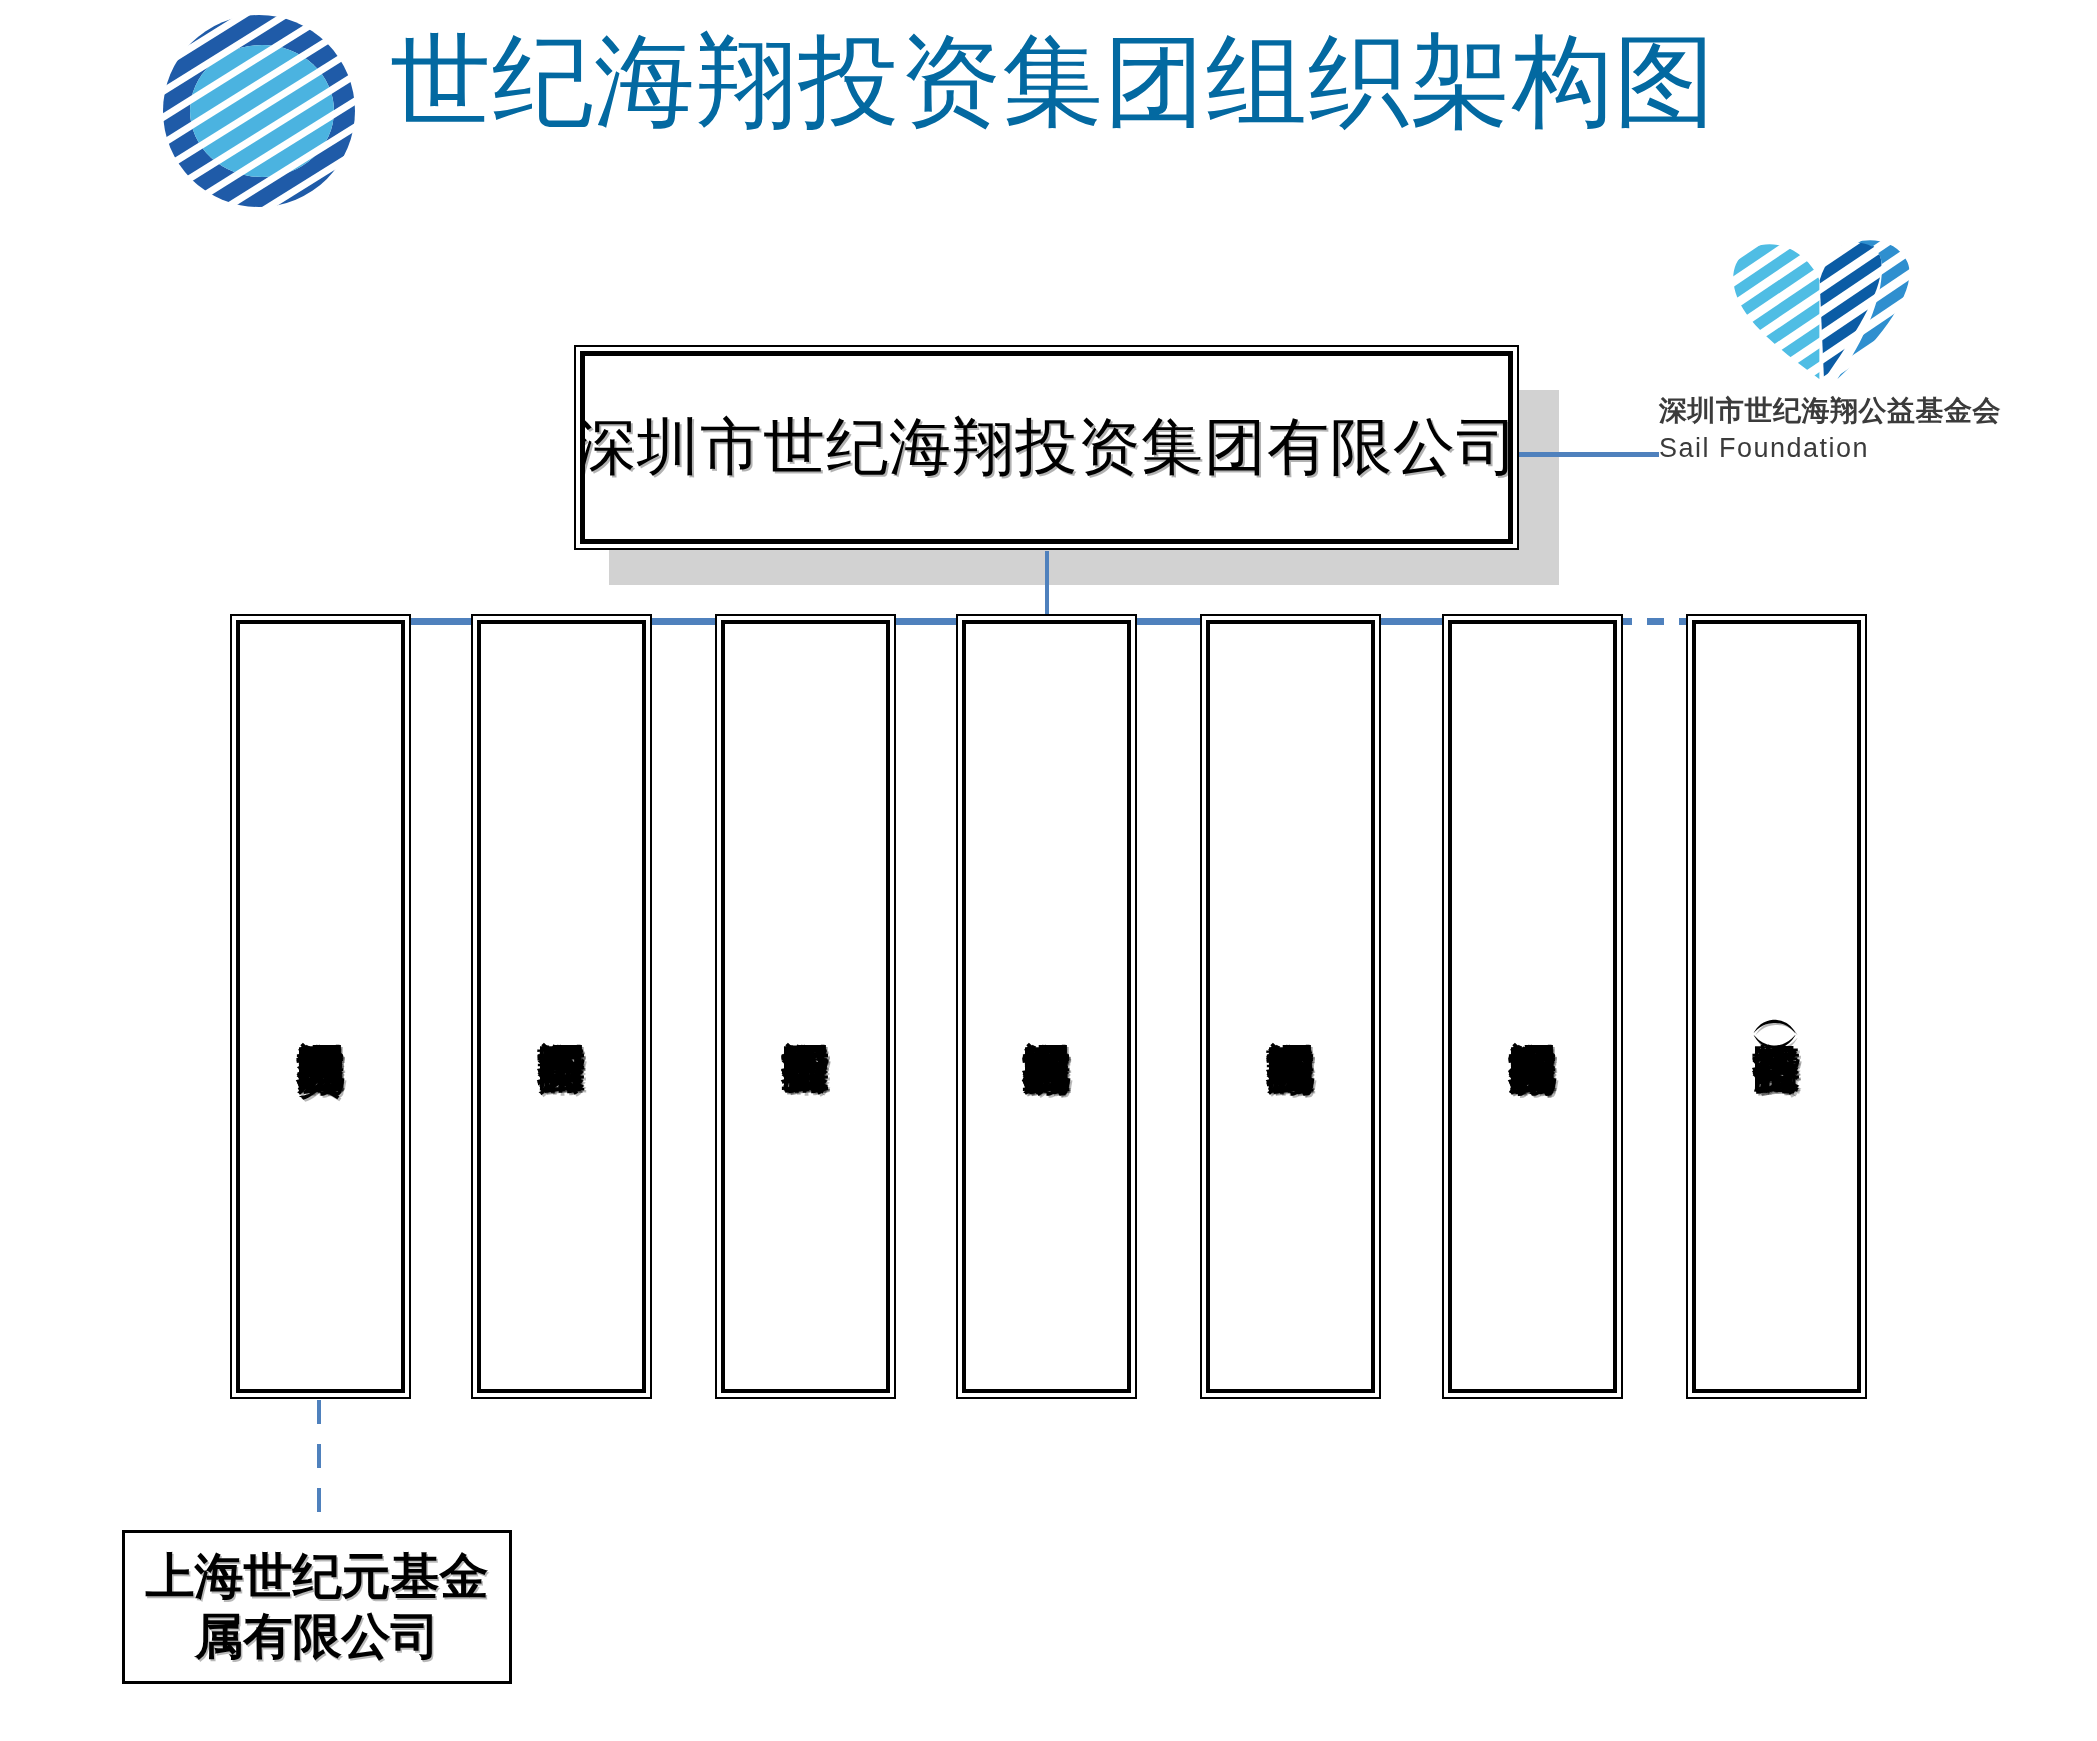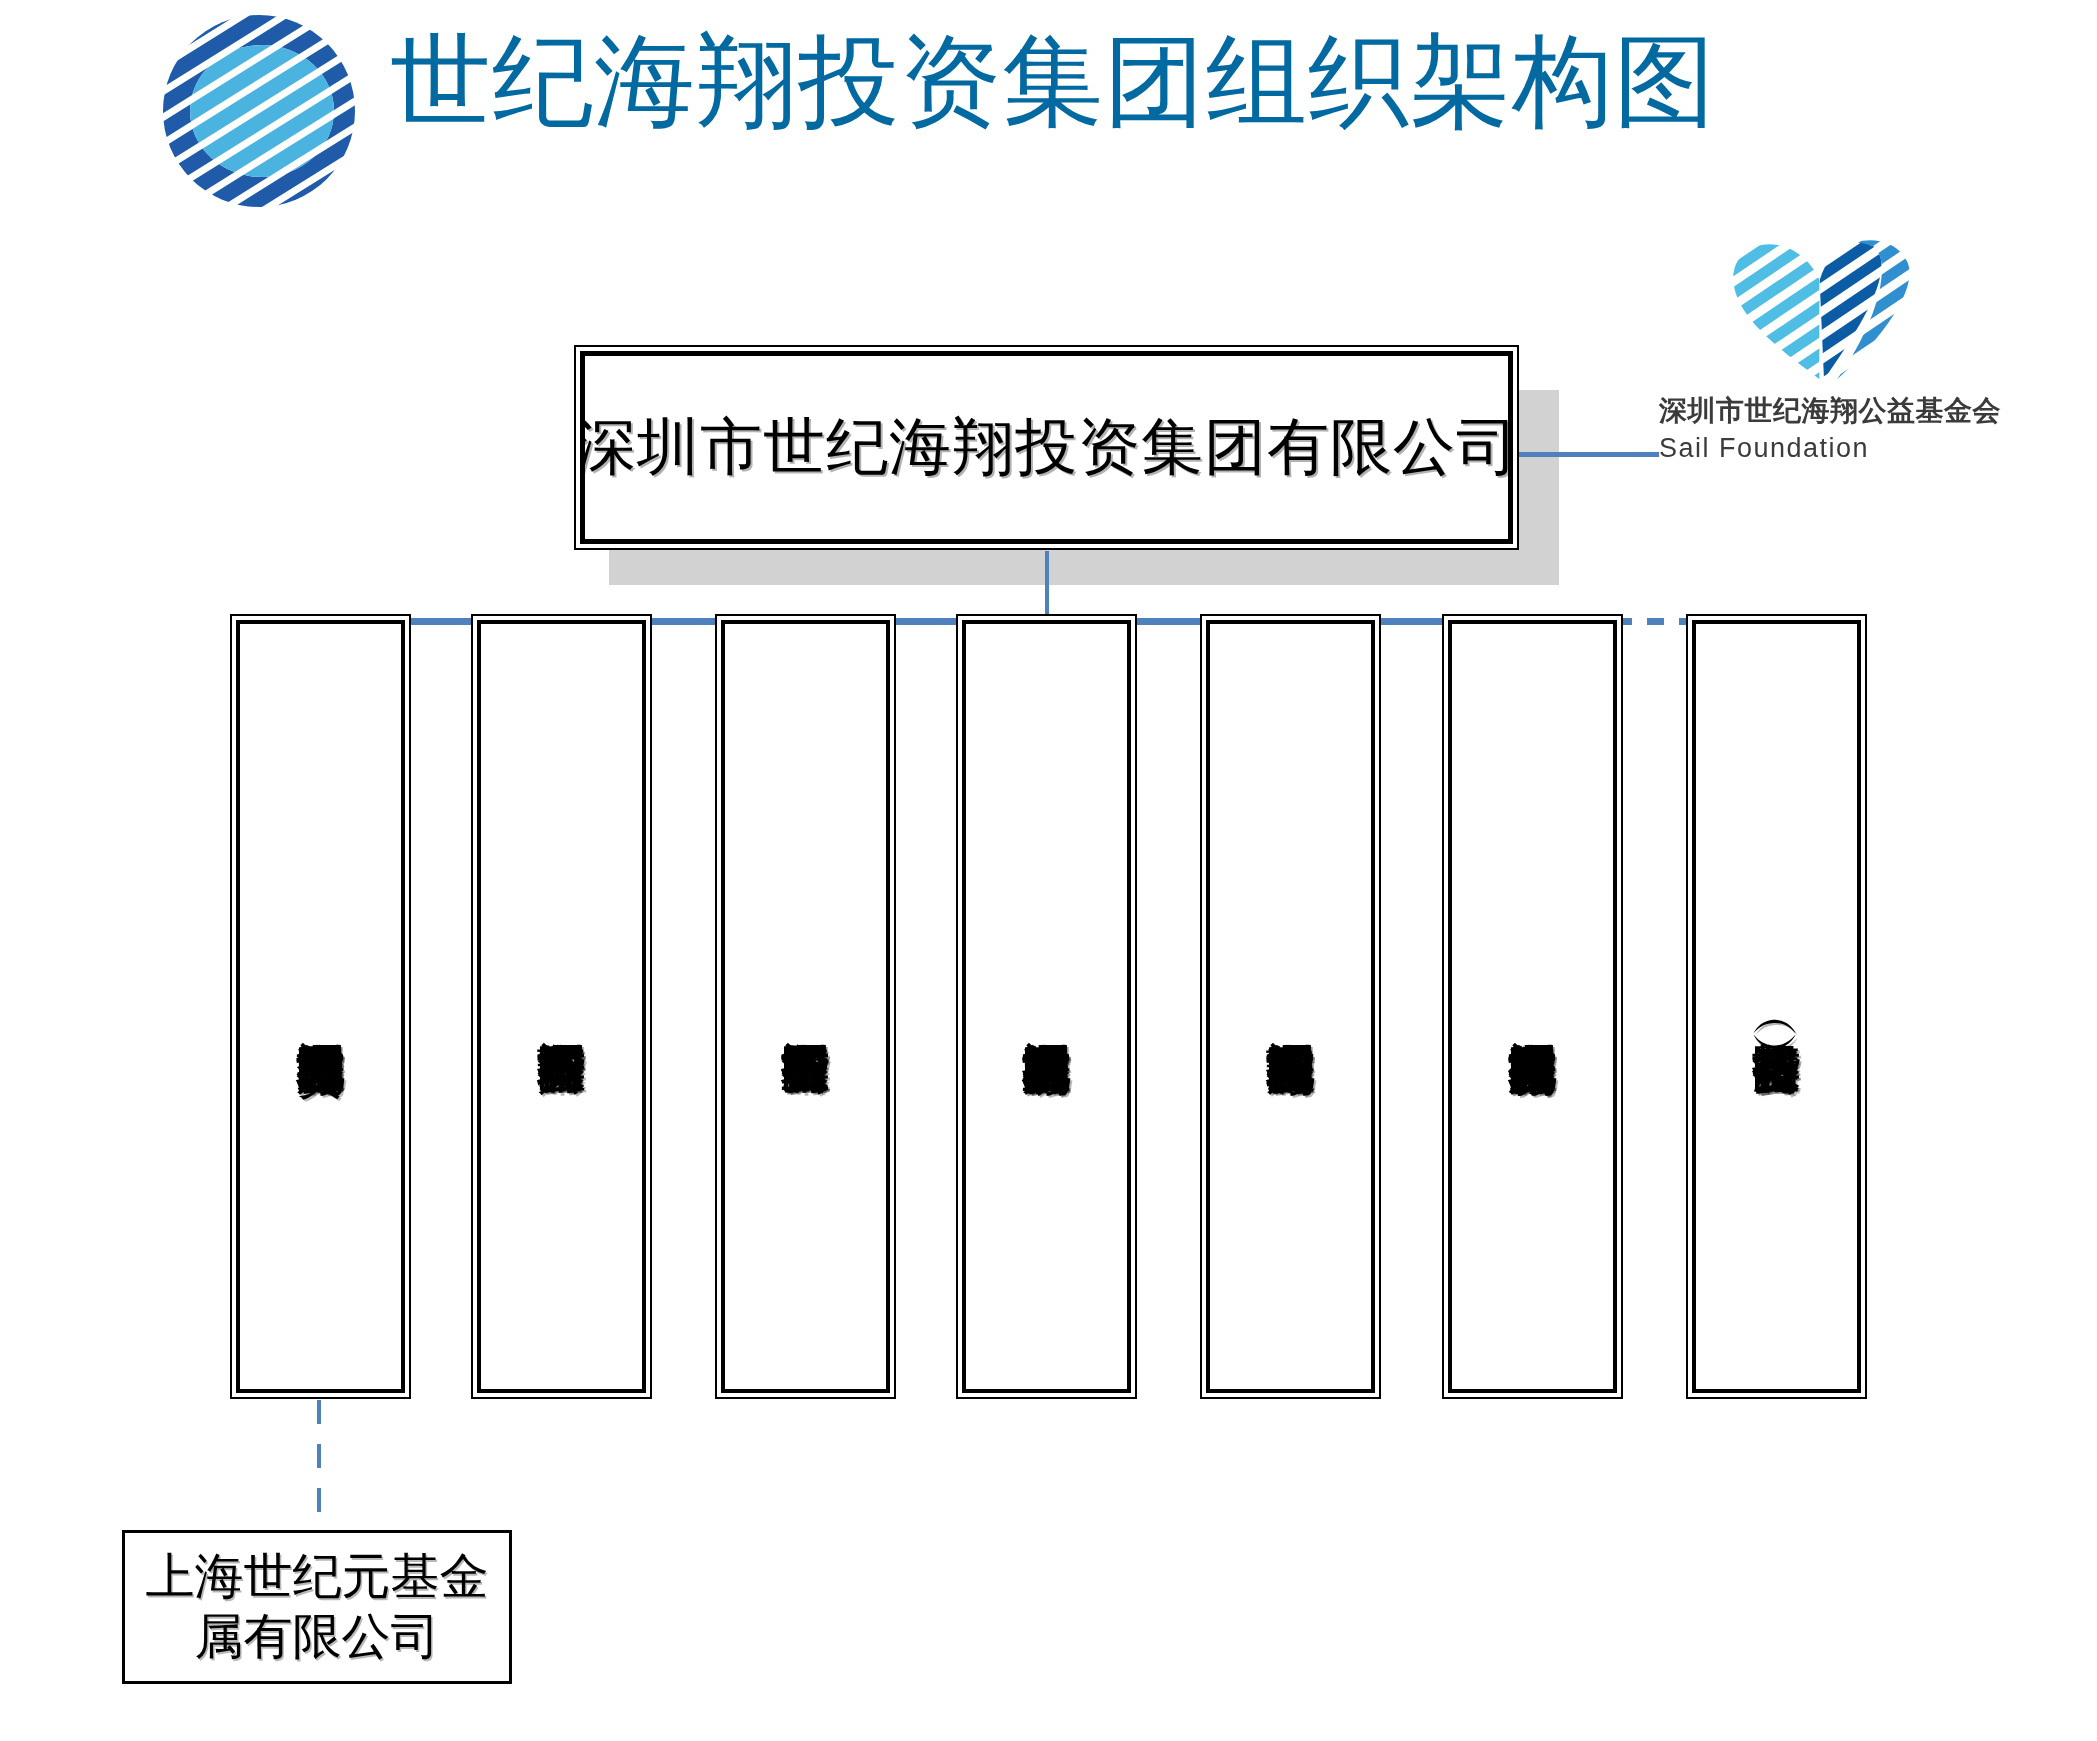--- a/index.html
+++ b/index.html
@@ -145,20 +145,21 @@
 
   #sub-box {
     position: absolute;
     box-sizing: border-box;
     background: #ffffff;
     border: 3.6px solid #000000;
     display: flex;
     align-items: center;
     justify-content: center;
     padding: 4px;
+    font-weight: bold;
   }
   #sub-label {
     font-size: 49px;
     line-height: 1.22;
     color: #000000;
     text-align: center;
     font-family: "Liberation Serif", "DejaVu Serif", serif;
     text-shadow: 1.5px 1.5px 0 rgba(0,0,0,0.28);
   }
 </style>

